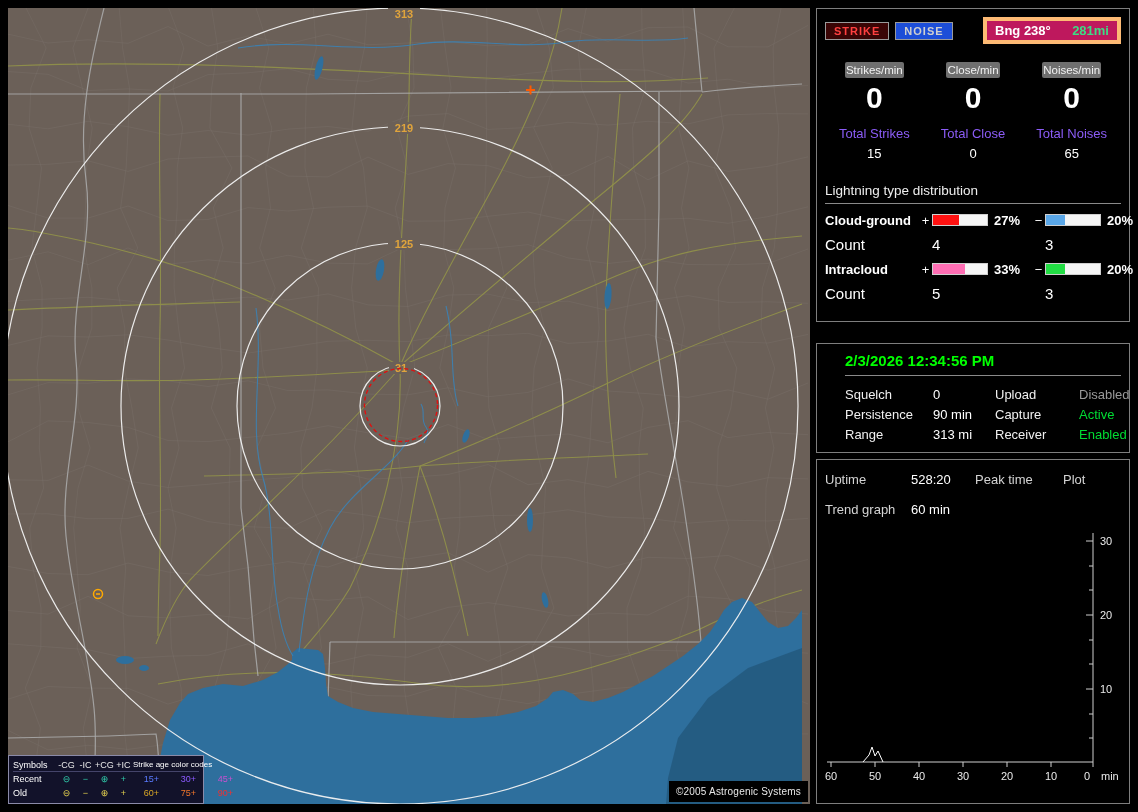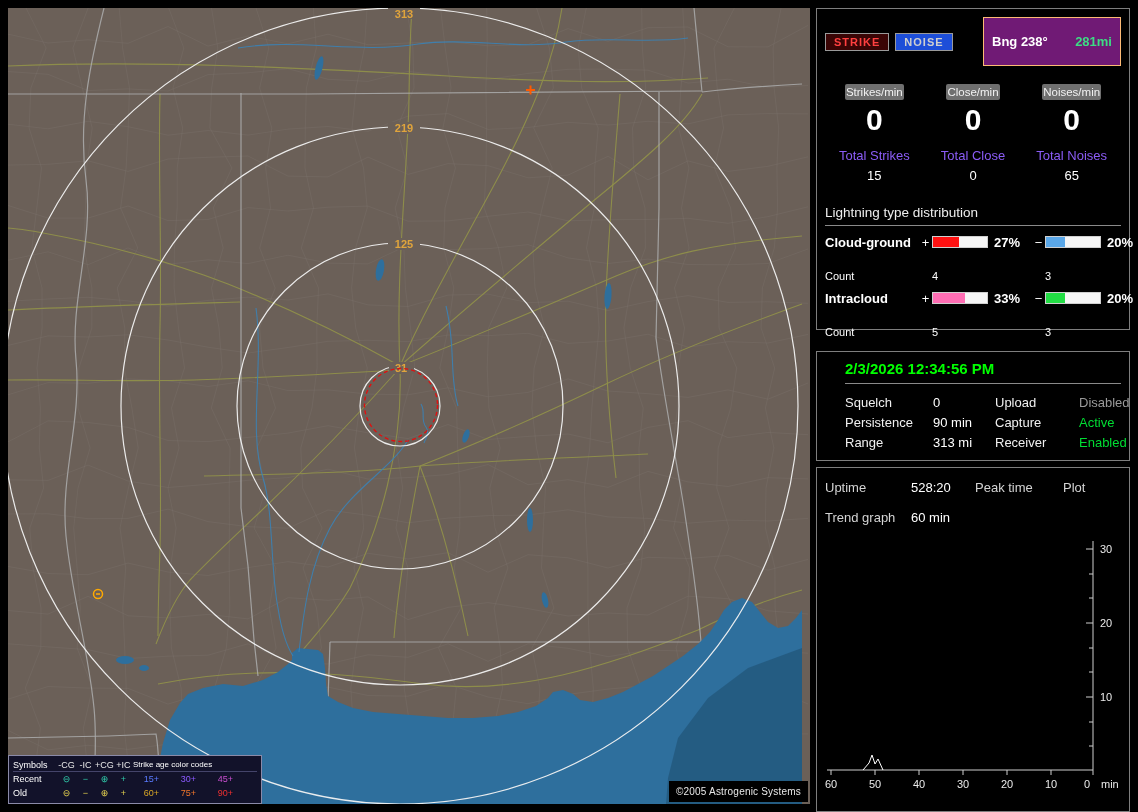--- a/index.html
+++ b/index.html
@@ -29,21 +29,21 @@
   .marker-plus { stroke:#ff5a00; stroke-width:2; }
   .marker-ring { fill:none; stroke:#ffaa00; stroke-width:1.5; }
 
   .copyright {
     position:absolute; right:2px; bottom:2px; background:#000; color:#e8e8e8;
     font-size:10px; padding:5px 7px; letter-spacing:.2px;
   }
 
   
   .legend {
-    position:absolute; left:0; bottom:0; width:254px; background:#12122a;
+    position:absolute; left:0; bottom:0; width:196px; background:#12122a;
     border:1px solid #8a8aa8; font-size:9px; color:#e8e8e8; padding:2px 4px 3px 4px;
   }
   .lg-row { display:grid; grid-template-columns:44px 19px 19px 19px 19px 37px 37px 37px; align-items:center; height:14px; }
   .lg-head { border-bottom:1px solid #44446a; }
   .lg-label { color:#ffffff; }
   .lg-sym { text-align:center; }
   .lg-ages-head { grid-column:6 / span 3; font-size:8px; color:#ffffff; white-space:nowrap; }
   .lg-age { text-align:center; font-weight:normal; }
 
   
@@ -55,21 +55,21 @@
 
   .toprow { display:flex; align-items:center; gap:6px; }
   .btn {
     font-family:"Liberation Sans", sans-serif; font-size:11px; font-weight:bold;
     letter-spacing:1px; padding:2px 8px; border:1px solid #9a9a9a; cursor:pointer;
   }
   .btn.strike { background:#3a0505; color:#ff4040; }
   .btn.noise  { background:#1d4ed8; color:#cfcfcf; }
   .bng {
     margin-left:auto; display:flex; gap:10px; align-items:center;
-    border:1px solid #fdba74; background:#701a75; padding:16px 8px; font-size:13px; font-weight:bold;
+    border:4px solid #fdba74; background:#be185d; padding:2px 8px; font-size:13px; font-weight:bold;
     min-width:138px; justify-content:space-between;
   }
   .bng-label { color:#fff; }
   .bng-value { color:#3ddc84; }
 
   .counters { display:grid; grid-template-columns:1fr 1fr 1fr; text-align:center; margin-top:16px; }
   .badge {
     display:inline-block; background:#6f6f6f; color:#f2f2f2; font-size:11.5px;
     padding:2px 1px; border-radius:2px;
   }
@@ -80,21 +80,21 @@
   .dist-title {
     font-size:13.5px; color:#eeeeee; margin-top:22px; padding-bottom:5px;
     border-bottom:1px solid #8a8a8a;
   }
   .dist-row { display:grid; grid-template-columns:94px 13px 58px 42px 13px 58px auto; align-items:center; margin-top:9px; }
   .d-label { font-weight:bold; font-size:13px; }
   .d-sign { font-size:13px; text-align:center; }
   .d-pct { font-weight:bold; font-size:13px; padding-left:4px; }
   .d-bar { position:relative; display:block; width:56px; height:12px; background:#f5f5f5; border:1px solid #cfcfcf; overflow:hidden; }
   .d-fill { position:absolute; left:0; top:0; bottom:0; }
-  .count-row { display:grid; grid-template-columns:94px 113px auto; font-size:11px; margin-top:20px; }
+  .count-row { display:grid; grid-template-columns:94px 113px auto; font-size:15px; margin-top:8px; }
   .c-val { padding-left:13px; }
 
   .timestamp { font-size:15px; font-weight:bold; color:#00ff00; padding-bottom:6px; border-bottom:1px solid #8a8a8a; }
   .status-grid { margin-top:8px; }
   .srow { display:grid; grid-template-columns:88px 62px 84px auto; font-size:13px; height:20px; align-items:center; }
   .s-k { color:#f0f0f0; }
   .s-v { color:#fff; }
   .s-v.dim { color:#9a9a9a; }
   .s-v.green { color:#00dd33; }
 

